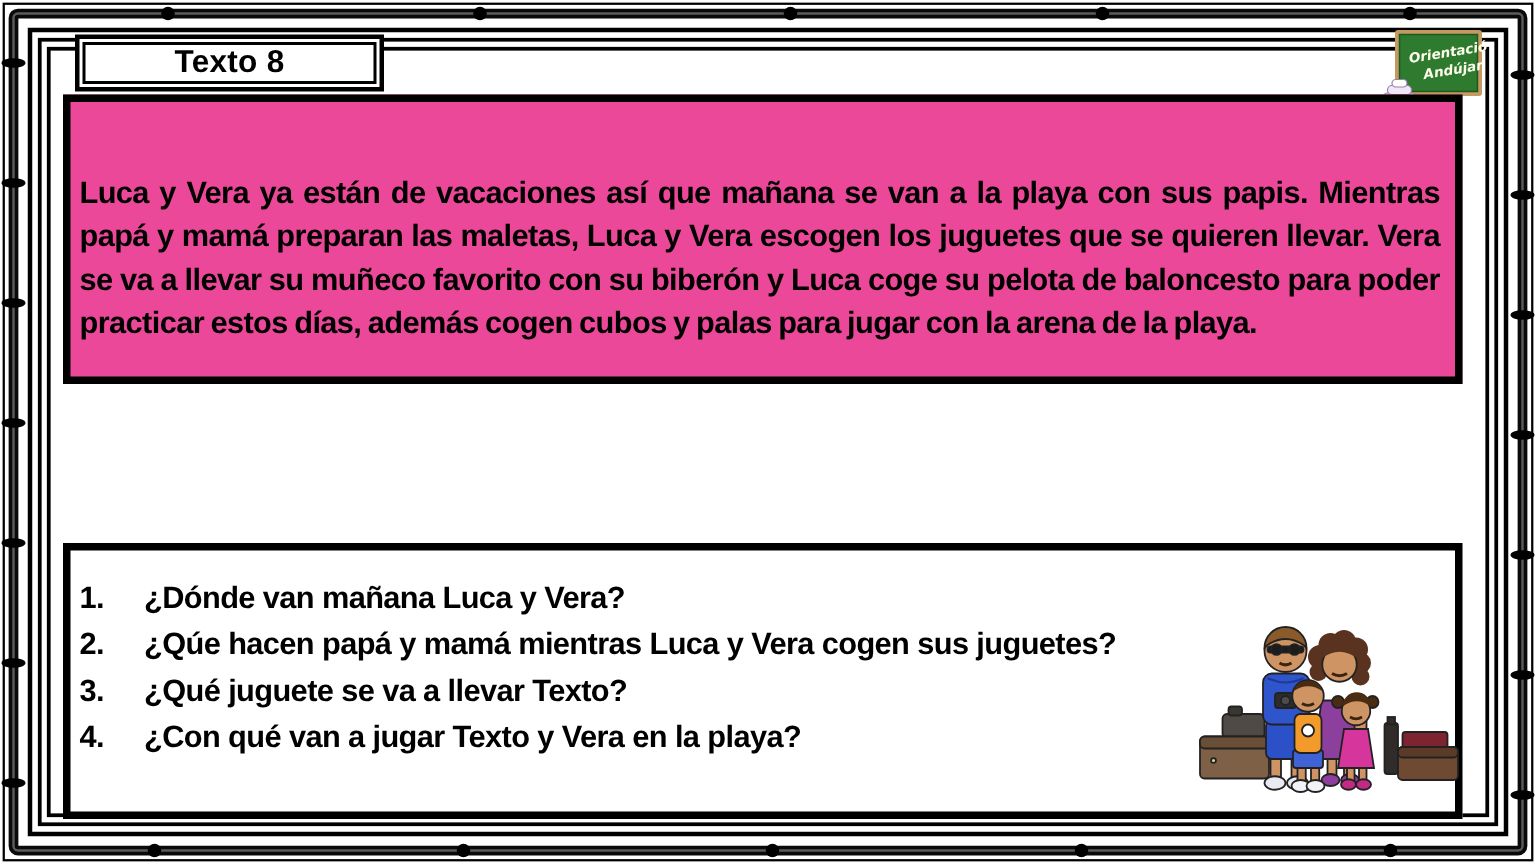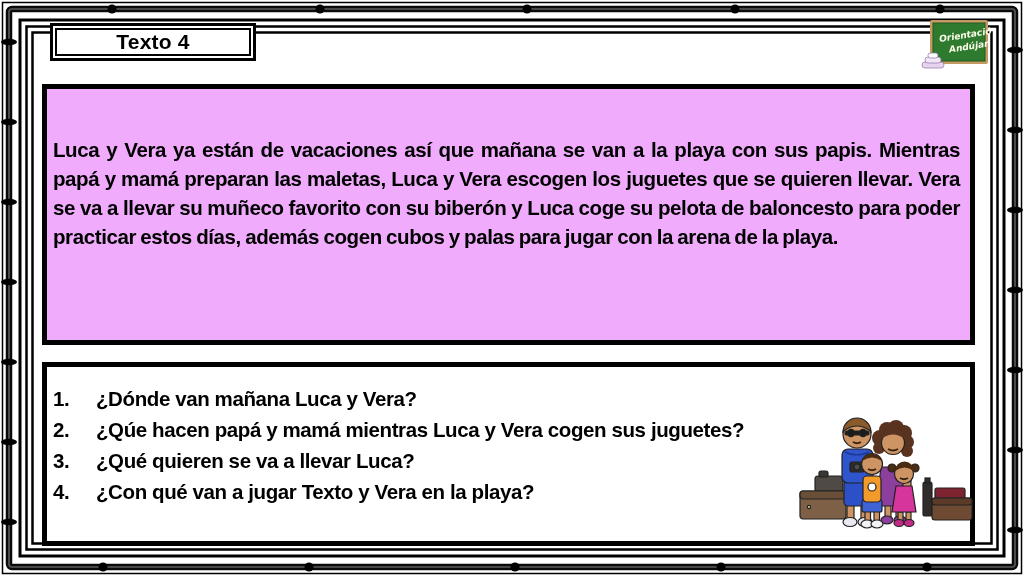--- a/index.html
+++ b/index.html
@@ -22,22 +22,22 @@
     border:2px solid #000;
     display:flex;align-items:center;justify-content:center;
     font-size:21px;font-weight:bold;letter-spacing:0.2px;
   }
 
   
   .logo{position:absolute;left:920px;top:18px;width:72px;height:52px;}
 
   
   .reading-box{
-    position:absolute;left:42px;top:84px;width:933px;height:261px;
-    border:5px solid #000;background:#f0abfc;box-sizing:border-box;
+    position:absolute;left:42px;top:63px;width:933px;height:193px;
+    border:5px solid #000;background:#ec4899;box-sizing:border-box;
   }
   .reading-box .passage{
     margin:46px 10px 0 6px;
     font-size:20.5px;font-weight:bold;line-height:29px;
     letter-spacing:-0.4px;word-spacing:-1px;
     text-align:justify;
   }
 
   
   .questions-box{
@@ -95,21 +95,21 @@
       <ellipse cx="1015" cy="450" rx="8" ry="3.2"></ellipse>
       <ellipse cx="1015" cy="530" rx="8" ry="3.2"></ellipse>
   </g>
 
   <rect x="20" y="20" width="984" height="536" fill="none" stroke="#000" stroke-width="3"></rect>
   <rect x="26.5" y="26.5" width="971" height="523" fill="none" stroke="#000" stroke-width="2.5"></rect>
   <rect x="32.5" y="32.5" width="959" height="511" fill="none" stroke="#000" stroke-width="2.5"></rect>
 </svg>
 
 <div class="title-box">
-  <div class="inner">Texto 4</div>
+  <div class="inner">Texto 8</div>
 </div>
 
 <div class="logo">
   <svg viewBox="0 0 72 52" width="72" height="52" xmlns="http://www.w3.org/2000/svg">
     <rect x="10" y="2" width="58" height="44" fill="#c49a62" rx="2"></rect>
     <rect x="13" y="5" width="52" height="38" fill="#2e7a2e"></rect>
     <rect x="13" y="5" width="52" height="38" fill="none" stroke="#1e5a1e" stroke-width="1"></rect>
     <g transform="rotate(-9 39 24)" fill="#fdfdeb" font-family="'DejaVu Sans', sans-serif" font-size="9" font-style="italic" font-weight="bold">
       <text x="20" y="21">Orientación</text>
       <text x="28" y="33">Andújar</text>
@@ -132,21 +132,21 @@
     <div class="question-row">
       <span class="q-num">1.</span>
       <span class="q-text">¿Dónde van mañana Luca y Vera?</span>
     </div>
     <div class="question-row">
       <span class="q-num">2.</span>
       <span class="q-text">¿Qúe hacen papá y mamá mientras Luca y Vera cogen sus juguetes?</span>
     </div>
     <div class="question-row">
       <span class="q-num">3.</span>
-      <span class="q-text">¿Qué quieren se va a llevar Luca?</span>
+      <span class="q-text">¿Qué juguete se va a llevar Texto?</span>
     </div>
     <div class="question-row">
       <span class="q-num">4.</span>
       <span class="q-text">¿Con qué van a jugar Texto y Vera en la playa?</span>
     </div>
   </div>
 </div>
 
 <div class="family-illustration">
   <svg viewBox="0 0 185 128" width="185" height="128" xmlns="http://www.w3.org/2000/svg">

